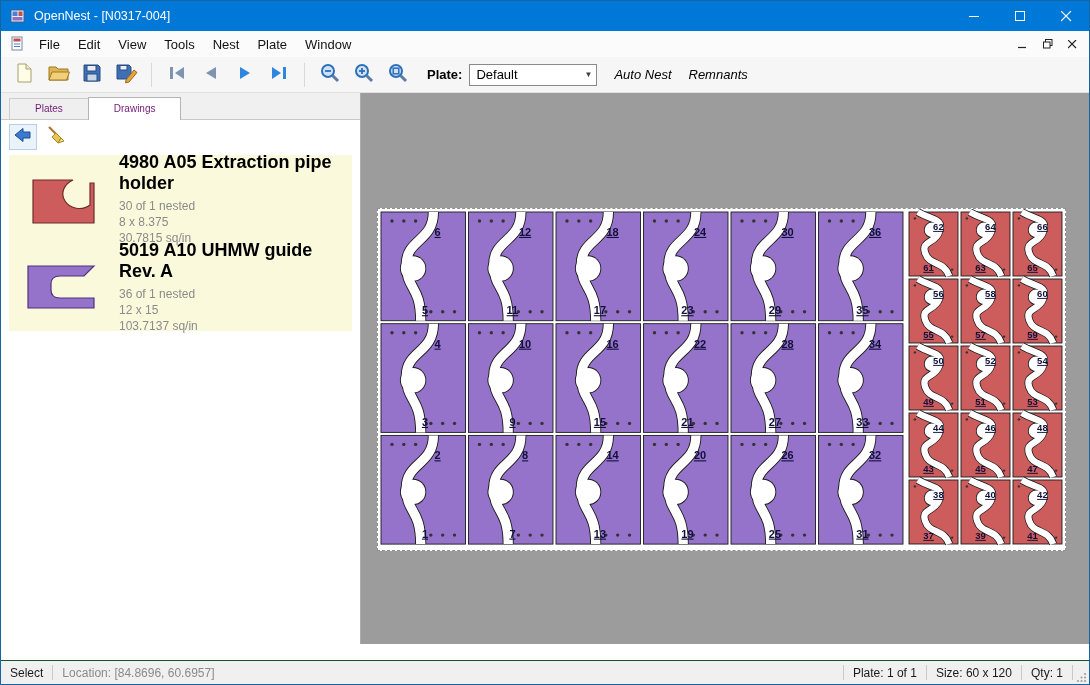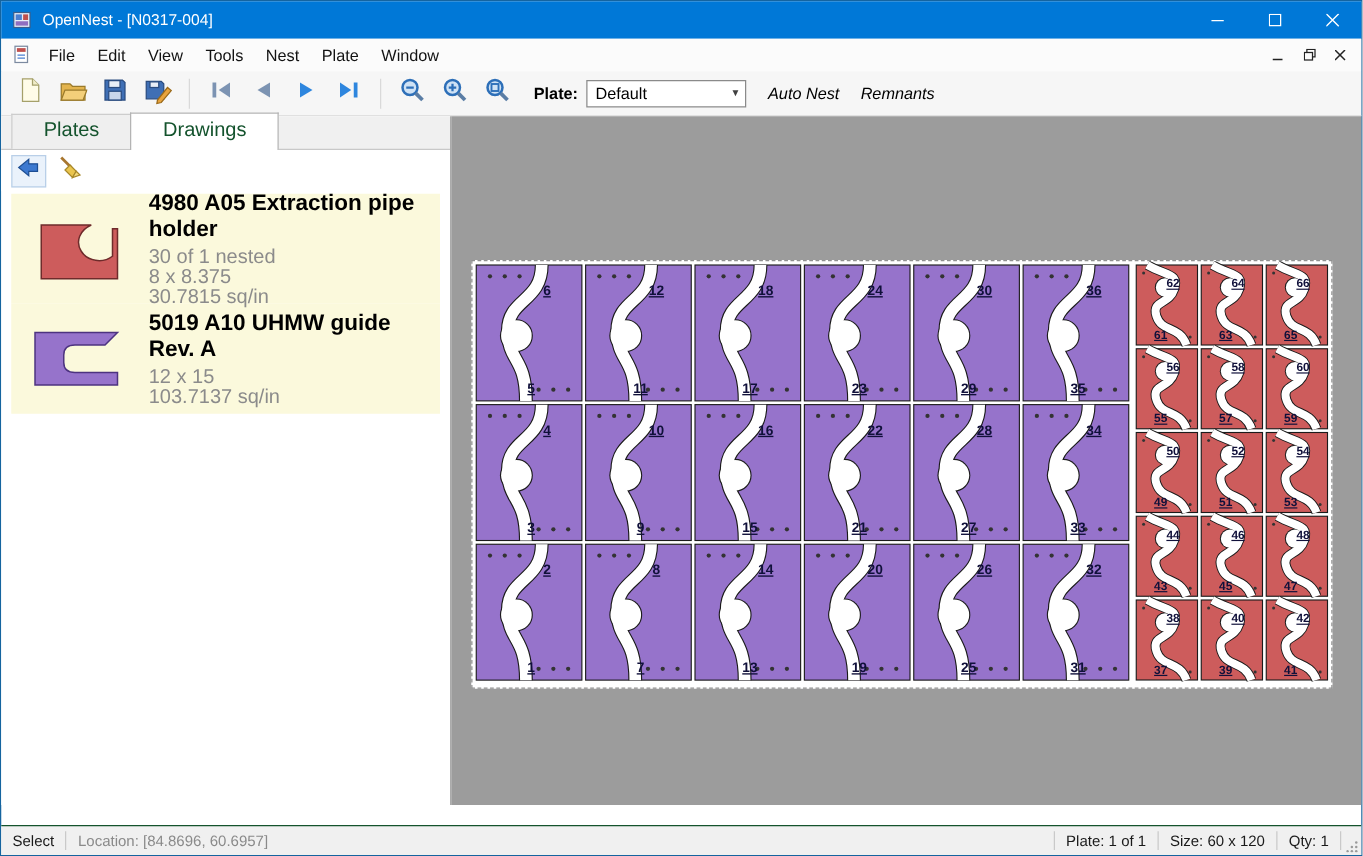--- a/index.html
+++ b/index.html
@@ -33,33 +33,33 @@
     display:flex; align-items:center; font-size:13px; padding-left:6px; }
   .combo-arrow { margin-left:auto; width:16px; text-align:center; color:#404040; font-size:8px; }
   .tool-label { font-size:13px; margin-left:17px; cursor:default;font-style:italic; }
 
   
   .main { flex:1; display:flex; min-height:0; }
   .left-panel { width:360px; background:#fff; display:flex; flex-direction:column;
     border-right:1px solid #ababab; }
   .tabstrip { height:27px; background:#f0f0f0; display:flex; align-items:flex-end;
     padding-left:8px; border-bottom:1px solid #c8c8c8; }
-  .tab { padding:4px 25px 5px; font-size:16px; border:1px solid #cdcdcd; border-bottom:none;
-    background:#efefef; color:#14532d; margin-right:-1px; }
+  .tab { padding:4px 25px 5px; font-size:10px; border:1px solid #cdcdcd; border-bottom:none;
+    background:#efefef; color:#701a75; margin-right:-1px; }
   .tab.active { background:#fff; border-color:#b4b4b4; position:relative; top:1px;
     padding-top:5px; padding-bottom:6px; }
   .panel-toolbar { height:33px; display:flex; align-items:center; padding-left:8px; background:#fff; }
   .ptool-btn { width:28px; height:26px; display:flex; align-items:center; justify-content:center; margin-right:5px; }
   .ptool-btn.framed { border:1px solid #b9cfe8; background:#eaf2fb; }
   .drawing-list { margin:2px 8px 0 8px; }
   .drawing-item { display:flex; align-items:center; background:#fbf9dc; padding:6px 8px; height:88px; }
   .thumb-box { width:92px; display:flex; align-items:center; justify-content:center; flex:0 0 92px; }
   .d-text { flex:1; padding-left:10px; }
   .d-title { font-size:18px; font-weight:bold; color:#000; margin-bottom:4px; }
-  .d-line { font-size:16px; color:#8b8b8b; line-height:16px; }
+  .d-line { font-size:12px; color:#8b8b8b; line-height:16px; }
 
   .canvas { flex:1; background:#9c9c9c; position:relative; }
   .plate { position:absolute; left:16px; top:115px; width:689px; height:343px;
     background:#fff; border:1px dashed #909090; }
   .plate svg { position:absolute; left:0; top:0; }
 
   
   .statusbar { flex:0 0 24px; background:#f0f0f0; border-top:1px solid #14532d;
     display:flex; align-items:center; font-size:12px; color:#1a1a1a;margin-top:16px; }
   .sb-seg { padding:0 9px; display:flex; align-items:center; height:100%; white-space:nowrap; }
@@ -282,20 +282,21 @@
           </span>
         </div>
         <div class="drawing-item">
           <span class="thumb-box">
             <svg width="78" height="52" viewBox="0 0 78 52">
               <path d="M4 5 H70 L60 15 H36 C30 15 27 18 27 23 V29 C27 34 30 37 36 37 H70 V47 H4 Z" fill="#9673cb" stroke="#4d3380" stroke-width="1.2"></path>
             </svg>
           </span>
           <span class="d-text">
             <div class="d-title">5019 A10 UHMW guide Rev. A</div>
+            <div class="d-line">36 of 1 nested</div>
             <div class="d-line">12 x 15</div>
             <div class="d-line">103.7137 sq/in</div>
           </span>
         </div>
       </div>
     </div>
 
     <div class="canvas">
       <div class="plate">
         <svg id="nest-svg" width="687" height="341" viewBox="0 0 687 341">

